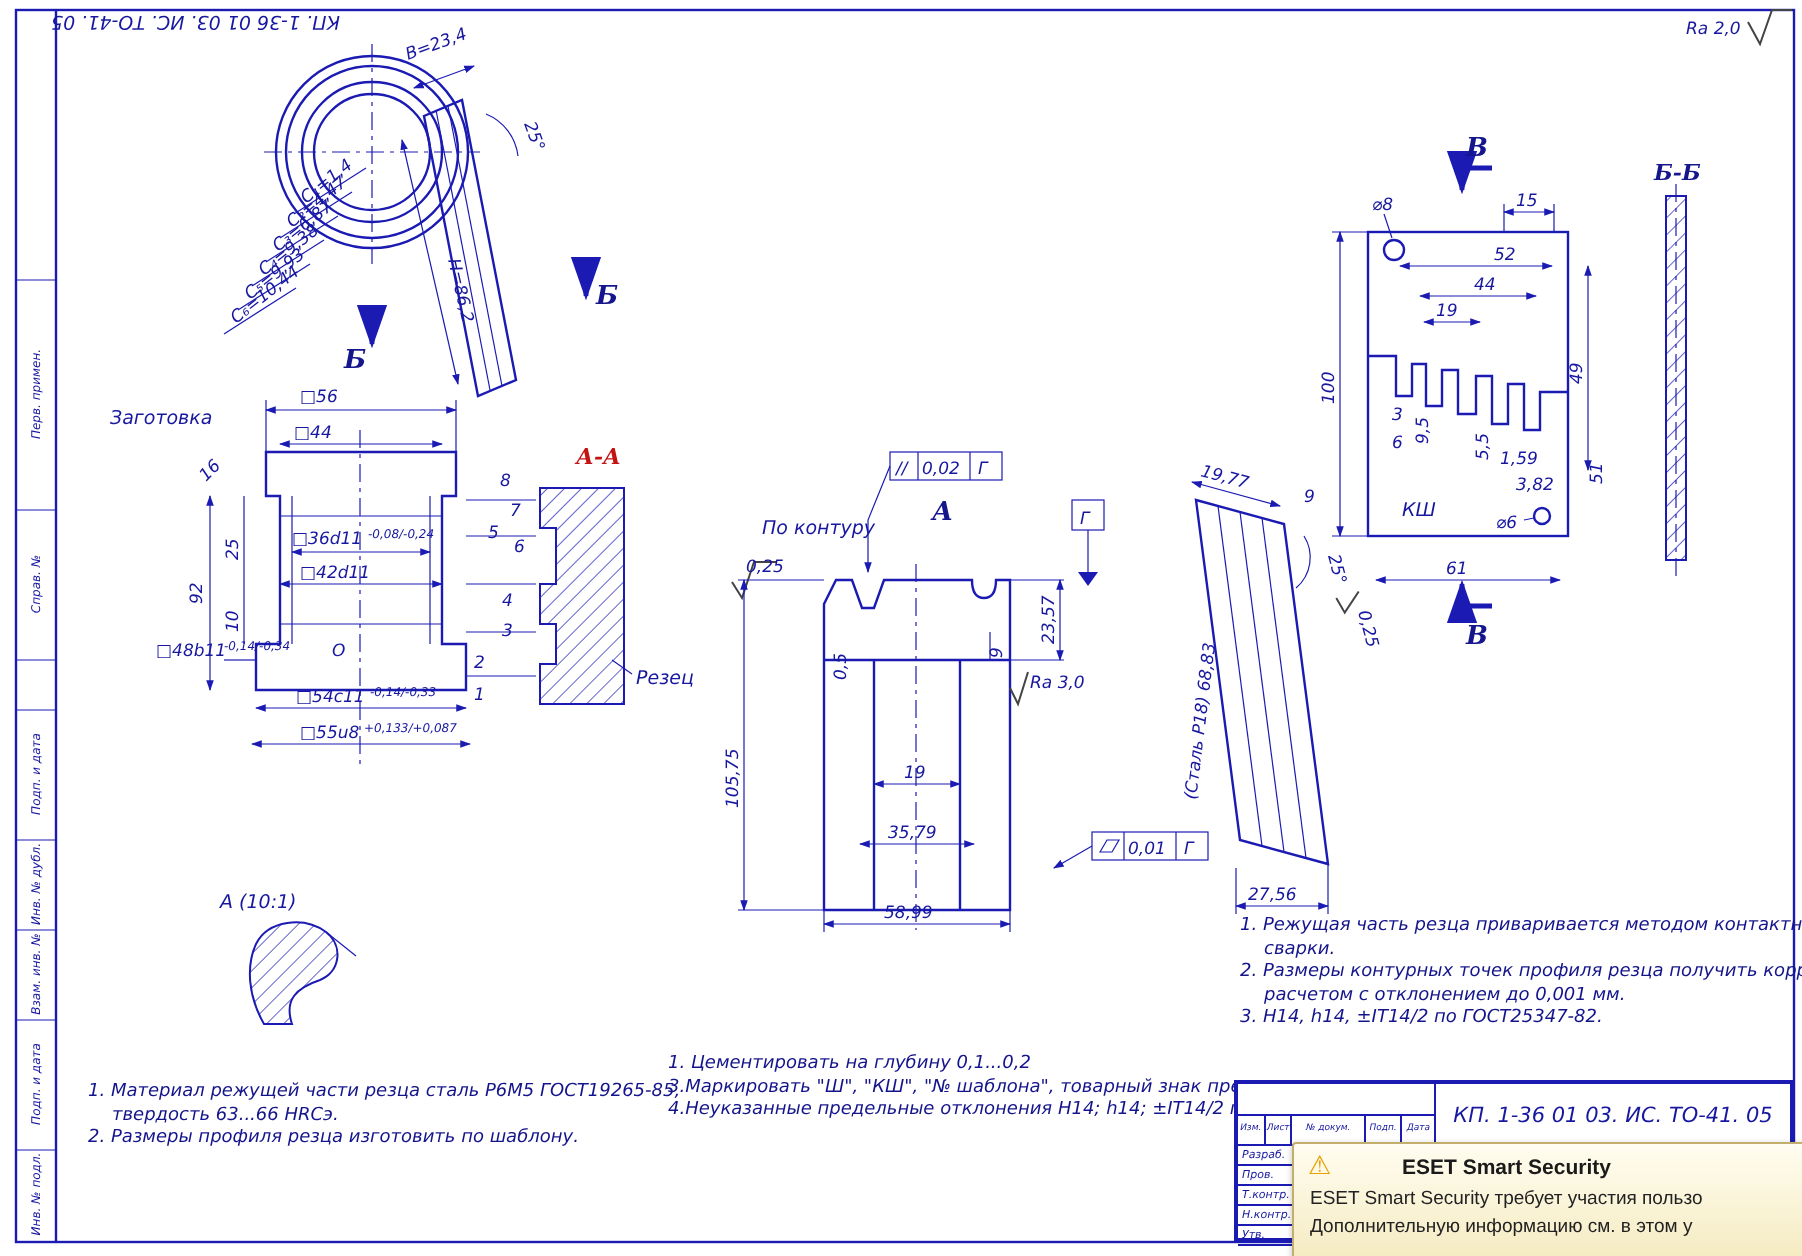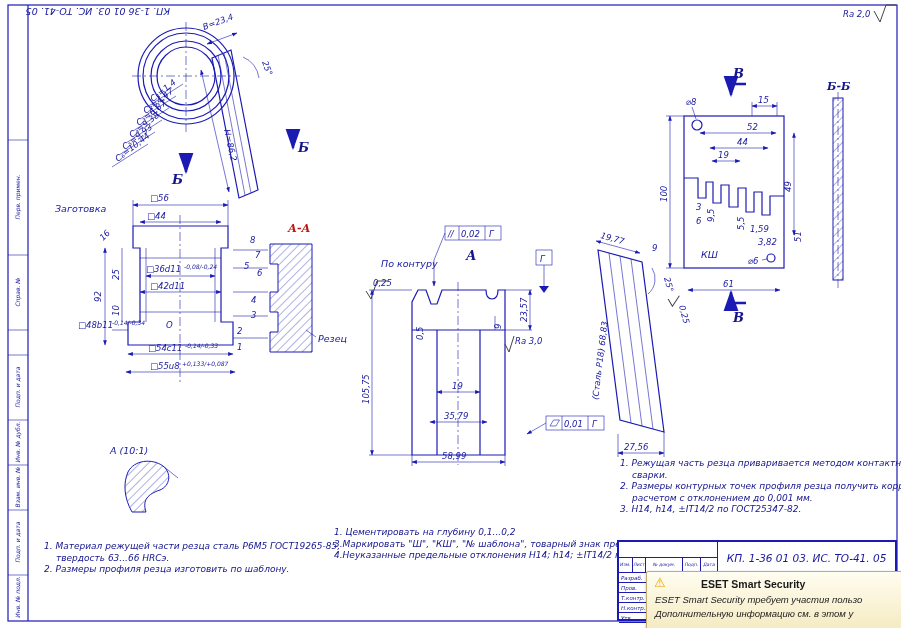--- a/index.html
+++ b/index.html
@@ -34,21 +34,21 @@
       color:#1717a0;text-align:center;line-height:14px;overflow:hidden;}
   .tb-r{position:absolute;left:0;width:98px;height:10px;border-bottom:1px solid #1b1bb4;
       font:italic 5.5px "DejaVu Sans",sans-serif;color:#1717a0;padding-left:2px;box-sizing:border-box;
       line-height:10px;}
   .tb-v{position:absolute;top:31px;bottom:0;width:0;border-left:1px solid #1b1bb4;}
   .popup{position:absolute;left:646px;top:571px;width:262px;height:57px;
       background:linear-gradient(180deg,#fffdf0,#f5ebc2);border:1px solid #c3ae6e;border-radius:2px;
       overflow:hidden;font-family:"Liberation Sans",sans-serif;box-shadow:0 1px 3px rgba(0,0,0,.25);}
   .popup-icon{position:absolute;left:7px;top:3px;font-size:13px;color:#e8a000;}
   .popup-title{position:absolute;left:26px;top:6px;font-weight:bold;font-size:10.5px;color:#1a1a1a;white-space:nowrap;margin-left:28px;}
-  .popup-l{position:absolute;left:8px;font-size:9.5px;color:#222;white-space:nowrap;font-style:italic;}
+  .popup-l{position:absolute;left:8px;font-size:9.5px;color:#222;white-space:nowrap;}
 </style>
 </head>
 <body>
 
 <svg width="901" height="628" viewBox="0 0 901 628">
   <defs>
     <pattern id="h1" width="6" height="6" patternTransform="rotate(45)" patternUnits="userSpaceOnUse">
       <line x1="0" y1="0" x2="0" y2="6" stroke="#1b1bb4" stroke-width="0.7"></line>
     </pattern>
     <marker id="ar" viewBox="0 0 10 10" refX="9" refY="5" markerWidth="9" markerHeight="9" orient="auto-start-reverse">

